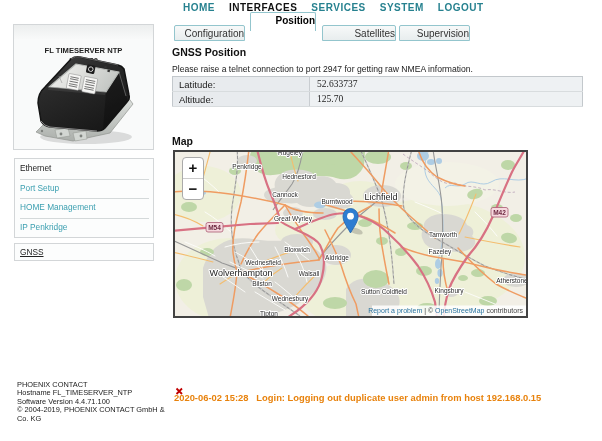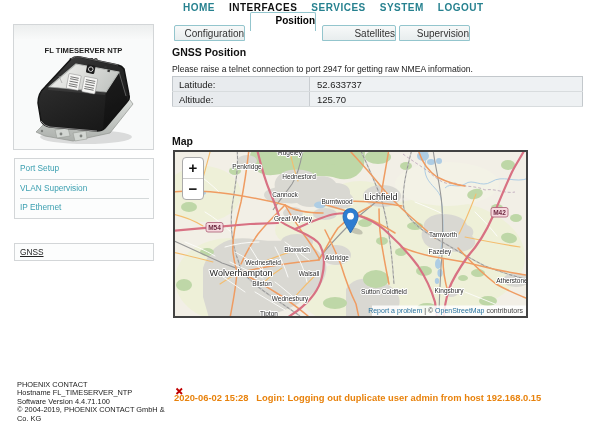--- a/index.html
+++ b/index.html
@@ -11,21 +11,21 @@
 
 .tab{position:absolute;top:25px;height:14px;background:linear-gradient(#f7f9f9,#e8edee);border:1px solid #93c5cd;border-radius:2px 2px 0 0;font-size:10px;color:#333;text-align:right;line-height:15px;}
 .tab.active{top:12px;height:18px;background:#fff;border-bottom:none;font-weight:bold;color:#000;z-index:2;}
 
 h2{position:absolute;font-size:10.5px;margin:0;color:#111;}
 #para{left:172px;top:64px;font-size:8.6px;color:#222;}
 
 #tbl{left:172px;top:76px;width:411px;border:1px solid #c3c8cc;border-collapse:collapse;font-size:9.5px;color:#222;}
 #tbl td{height:14px;padding:0 0 0 6px;border-bottom:1px solid #d8dcde;}
 #tbl td.lbl{width:130px;background:#e8ebee;border-right:1px solid #c9cdd1;}
-#tbl tr.odd td.val{background:#eef1f3;}
+#tbl tr.odd td.val{background:#eef1f3;font-family:Liberation Serif, serif;}
 #tbl tr.even td.val{background:#fff;}
 #tbl td.val{padding-left:7px;}
 
 #map{left:173px;top:150px;width:351px;height:164px;border:2px solid #424242;background:#f2efe6;text-align:center;}
 #zoomctl{left:182px;top:157px;width:20px;height:41px;background:#fff;border:1px solid #aaa;border-radius:4px;z-index:5;}
 #zoomctl .zb{width:20px;height:20px;text-align:center;font-size:15px;font-weight:bold;line-height:20px;color:#111;}
 #zoomctl .zb.top{border-bottom:1px solid #ccc;}
 
 #devbox{left:13px;top:24px;width:139px;height:124px;border:1px solid #d3d6d8;background:linear-gradient(#eceeee,#f9fafa 12%);text-align:center;}
 #devbox .t{font-size:7.6px;font-weight:bold;color:#222;margin-top:21px;line-height:9.5px;}
@@ -290,23 +290,24 @@
 <g fill="#333" transform="rotate(11 93 44)">
 <rect x="90" y="41.5" width="2.4" height="2.4"></rect>
 <rect x="93.8" y="44.3" width="2.4" height="2.4"></rect>
 </g>
 <path d="M45,51 L48,58" stroke="#9a9a9a" stroke-width="0.9" opacity="0.7"></path>
 <path d="M57,34 Q61,31 66,32 L104,40" stroke="#777" stroke-width="0.8" fill="none"></path>
 <path d="M27,96 Q30,101 36,102 L83,106" stroke="#e8e8e8" stroke-width="0.7" fill="none" opacity="0.8"></path>
 </svg>
 </div>
 <div class="menu" style="top:158px;">
+<div class="it" style="color:#222;">Ethernet</div>
 <div class="it"><a href="#">Port Setup</a></div>
-<div class="it"><a href="#">VLAN Supervision</a></div>
-<div class="it"><a href="#">IP Ethernet</a></div>
+<div class="it"><a href="#">HOME Management</a></div>
+<div class="it"><a href="#">IP Penkridge</a></div>
 </div>
 <div class="menu" style="top:243px;">
 <div class="it" style="color:#222;height:16px;line-height:16px;text-decoration:underline;">GNSS</div>
 </div>
 
 <div id="foot" class="abs">PHOENIX CONTACT<br>Hostname FL_TIMESERVER_NTP<br>Software Version 4.4.71.100<br>© 2004-2019, PHOENIX CONTACT GmbH &amp;<br>Co. KG</div>
 <div id="redx" class="abs"><svg width="9" height="9">
       <path d="M1.5 1.5 L7 7 M7 1.5 L1.5 7" stroke="#c00000" stroke-width="1.8"></path>
     </svg></div>
 <div id="redmsg" class="abs">2020-06-02 15:28&nbsp;&nbsp; Login: Logging out duplicate user admin from host 192.168.0.15</div>

